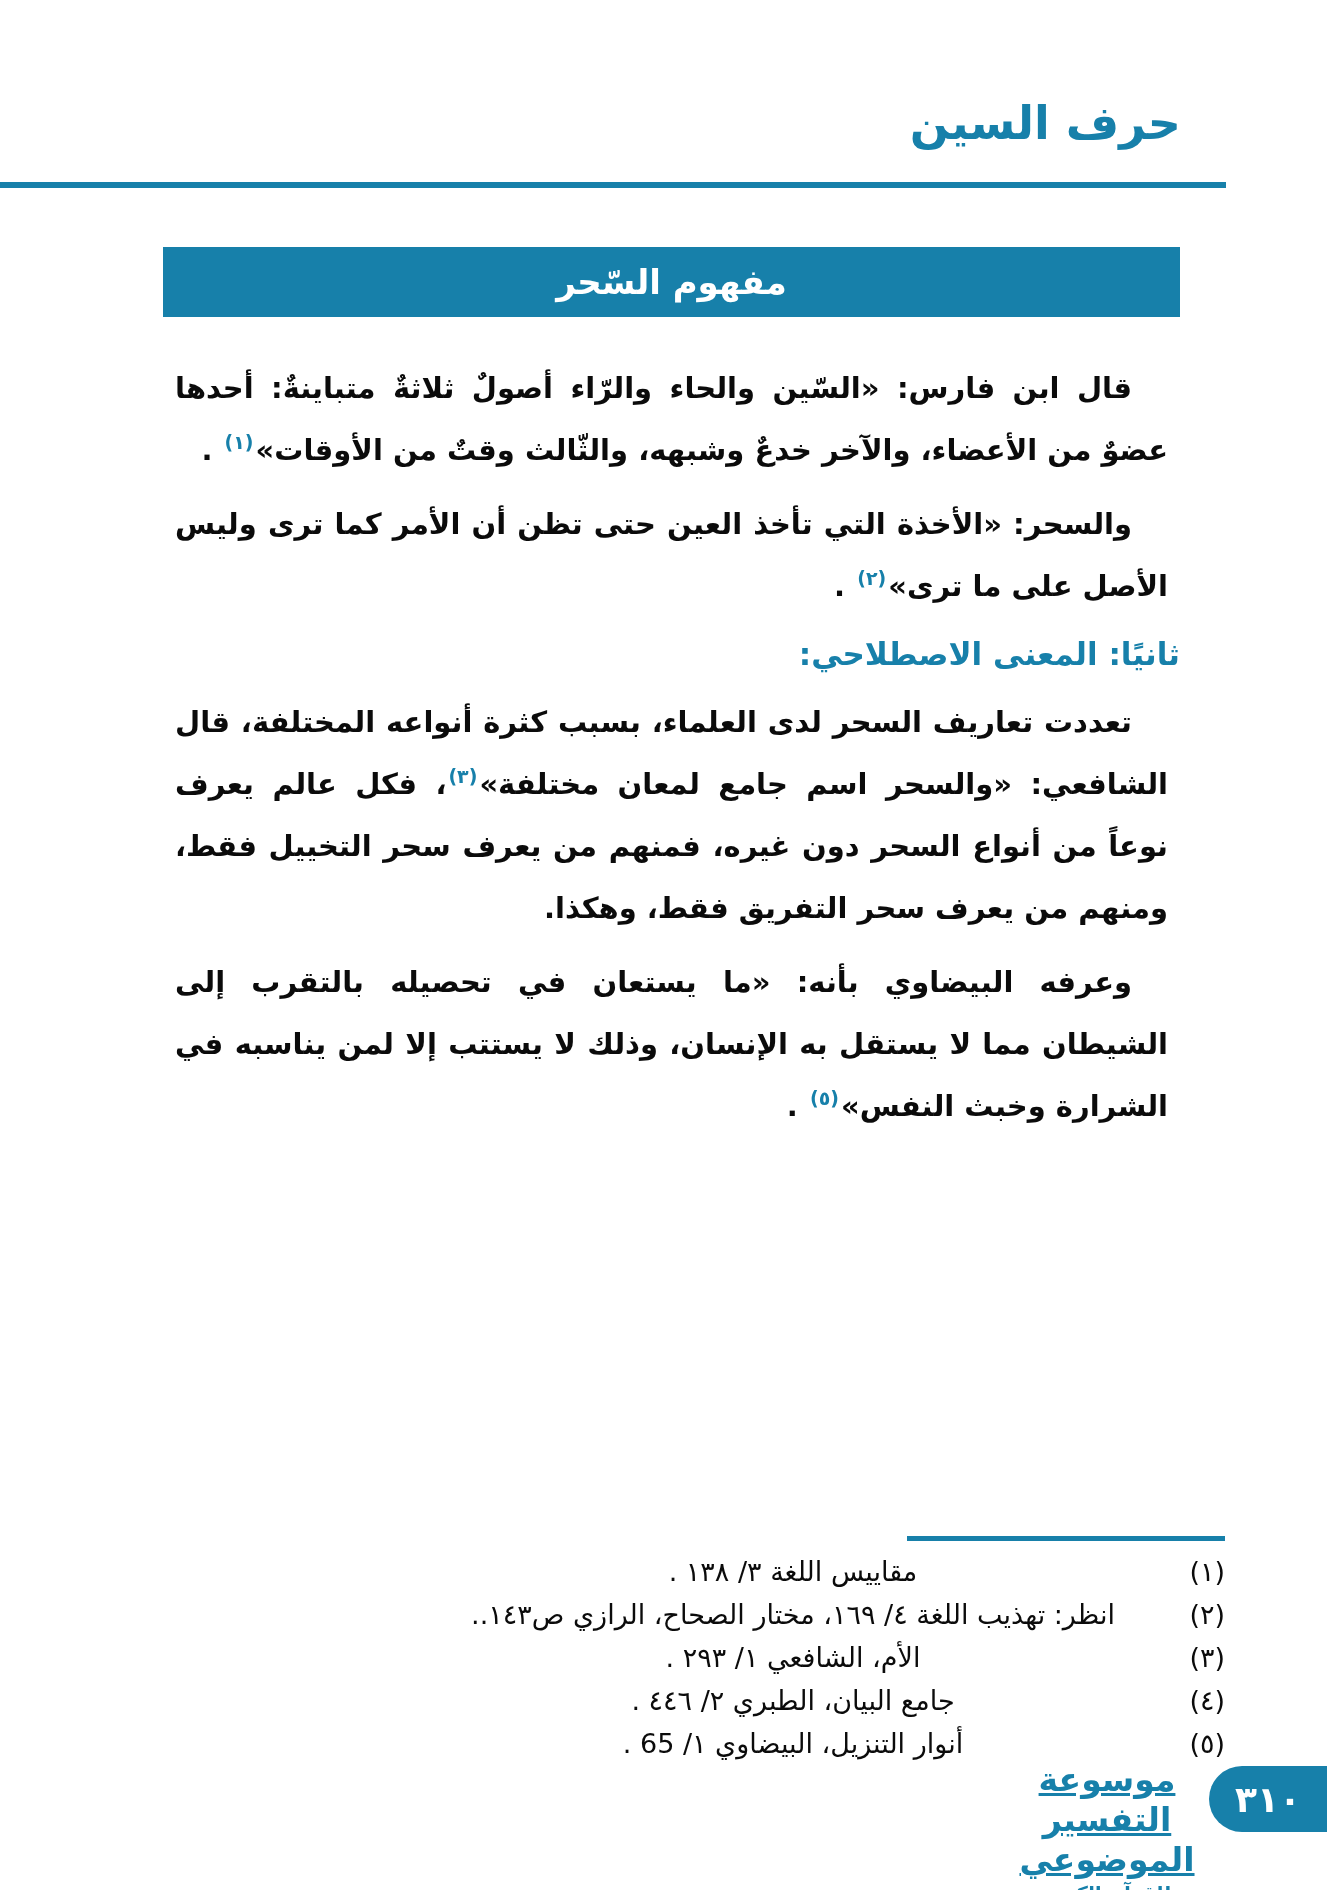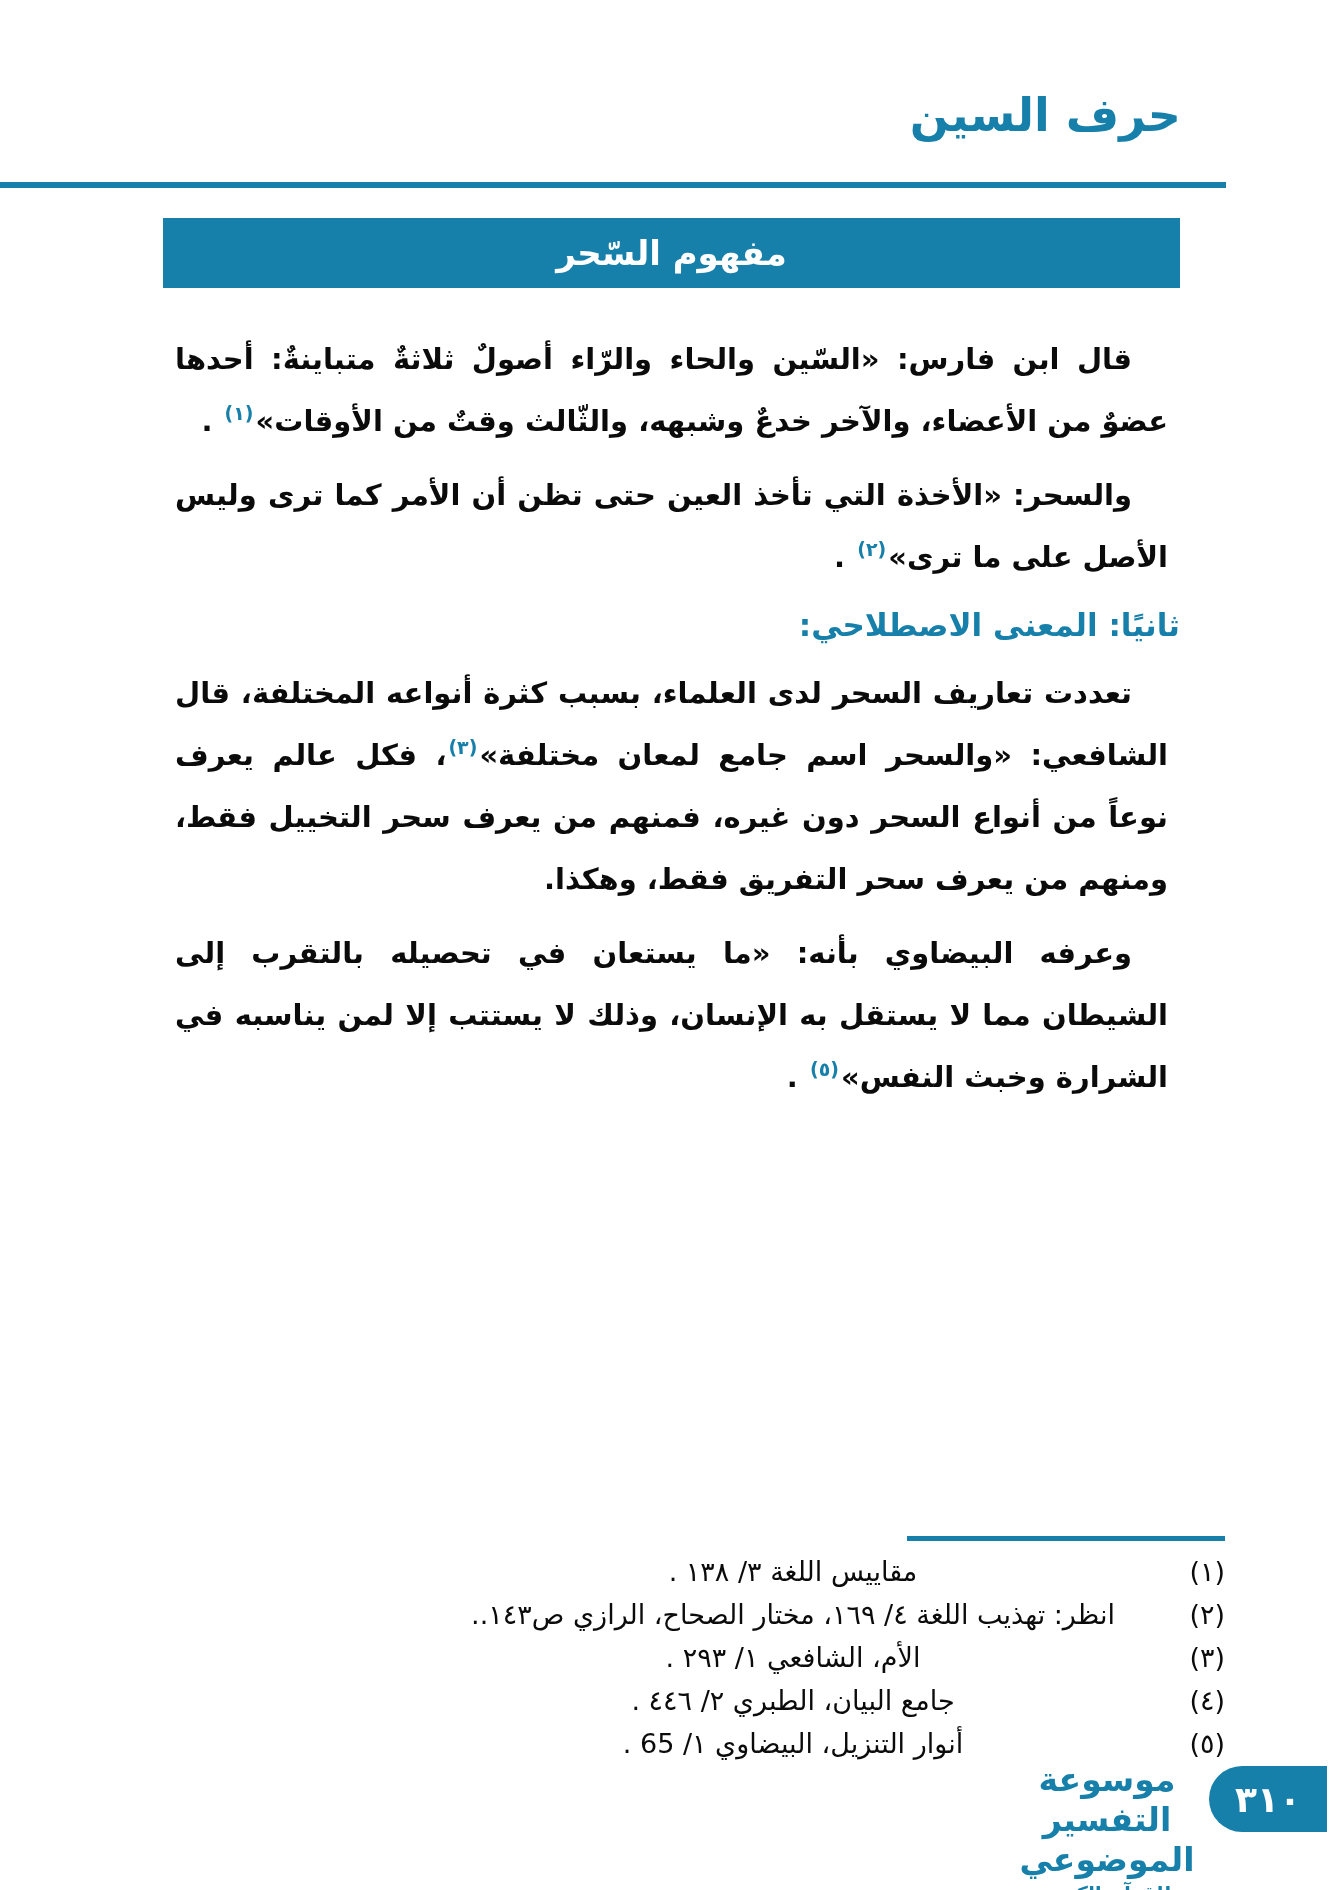--- a/index.html
+++ b/index.html
@@ -4,29 +4,29 @@
 <style>
   :root { --accent:#1780AA; --ink:#0b0b0b; }
   html,body{margin:0;padding:0;background:#e8e8e8;}
   .page{
     position:relative; width:1339px; height:1890px; background:#ffffff;
     margin:0 auto; overflow:hidden; direction:rtl;
     font-family:"DejaVu Sans","Liberation Sans",sans-serif; color:var(--ink);
   }
   
   .chapter-title{
-    position:absolute; top:88px; right:158px;
+    position:absolute; top:96px; right:158px;
     color:var(--accent); font-size:46px; font-weight:bold; letter-spacing:-1px;
   }
   .header-rule{
     position:absolute; top:182px; left:0; width:1226px; height:6px;
     background:var(--accent);
   }
   
-  .content{ position:absolute; top:218px; right:159px; width:1017px; }
+  .content{ position:absolute; top:247px; right:159px; width:1017px; }
   .banner{
     height:70px; background:var(--accent); color:#fff;
     display:flex; align-items:center; justify-content:center;
     font-size:34px; font-weight:bold; margin-bottom:40px;
   }
   .section-heading{
     color:var(--accent); font-size:31px; font-weight:bold;
     line-height:46px; margin:0 0 14px 0;
   }
   .section-block + .section-block .section-heading{ margin-top:14px; }
@@ -48,21 +48,21 @@
     display:flex; direction:rtl; align-items:baseline;
     font-size:27px; line-height:43px; color:var(--ink);
   }
   .fn-num{ flex:0 0 64px; }
   .fn-text{ flex:1;text-align:center; }
   
   .logo{
     position:absolute; top:1760px; right:104px; width:256px;
     text-align:center; color:var(--accent);
   }
-  .logo-line1{ font-size:33px; font-weight:bold; line-height:40px; }
+  .logo-line1{ font-size:33px; font-weight:bold; line-height:40px;text-decoration:underline; }
   .logo-line2{ font-size:19px; font-weight:bold; line-height:26px; }
   .page-pill{
     position:absolute; top:1766px; right:12px; width:118px; height:66px;
     background:var(--accent); border-radius:33px 0 0 33px;
     display:flex; align-items:center; justify-content:center;
   }
   .page-pill span{ color:#fff; font-size:36px; font-weight:bold; }
 </style>
 </head>
 <body>

